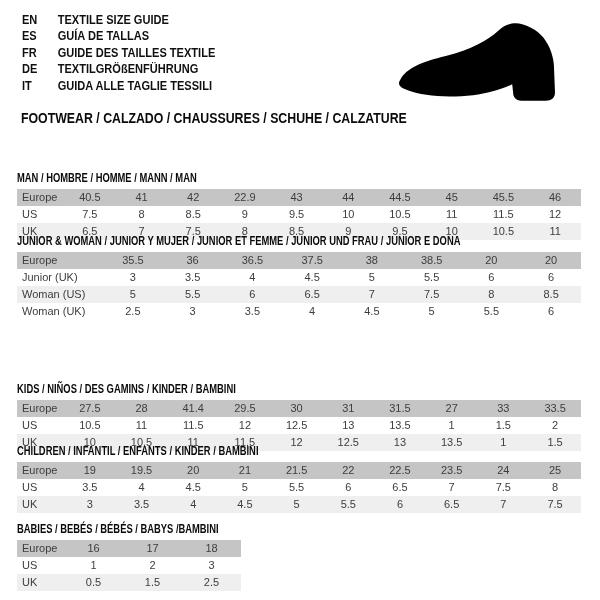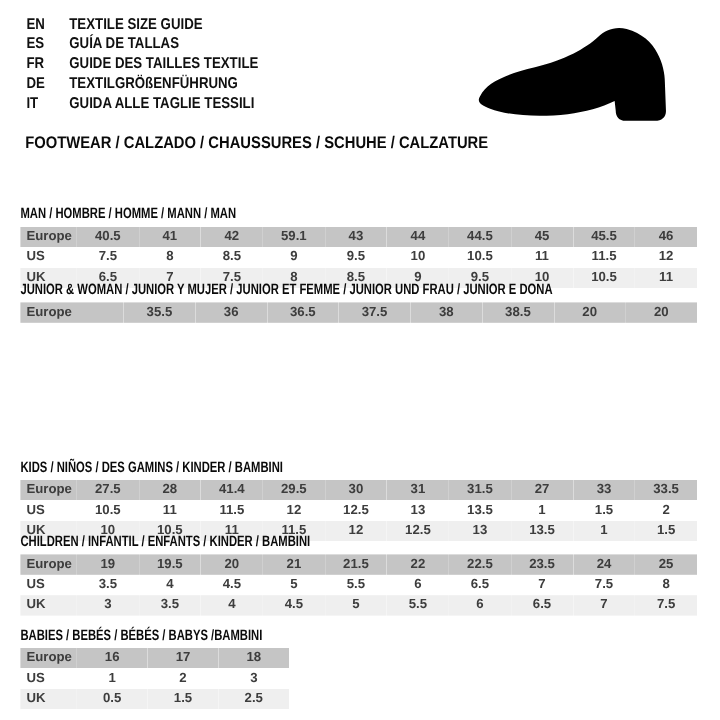--- a/index.html
+++ b/index.html
@@ -26,21 +26,21 @@
   
   .shoe{position:absolute;top:16px;left:393px;}
   
   .section{position:absolute;left:17px;width:566px;}
   .sec-0{top:171px}.sec-1{top:234px}.sec-2{top:382px}.sec-3{top:444px}.sec-4{top:522px}
   .table-title{
     font-size:12.5px;font-weight:bold;color:#0a0a0a;
     margin:0 0 4px 0;line-height:14px;white-space:nowrap;
     transform:scaleX(0.75);transform-origin:left top;
   }
-  table{border-collapse:collapse;table-layout:fixed;font-weight:bold;}
+  table{border-collapse:collapse;table-layout:fixed;}
   table.cols-10,table.cols-8{width:564px;}
   table.cols-3{width:224px;}
   td{
     height:17px;line-height:17px;padding:0;
     font-size:11px;color:var(--table-text,#3d3d3d);
     text-align:center;overflow:hidden;white-space:nowrap;
   }
   td.label{text-align:left;padding-left:5px;}
   table.cols-10 td.label,table.cols-3 td.label{width:42px;}
   table.cols-8 td.label{width:81px;}
@@ -87,21 +87,21 @@
 <main>
     <section class="section sec-0">
       <h2 class="table-title">MAN / HOMBRE / HOMME / MANN / MAN</h2>
       <table class="cols-10">
         <tbody>
           <tr>
             <td class="label">Europe</td>
             <td>40.5</td>
             <td>41</td>
             <td>42</td>
-            <td>59.1</td>
+            <td>22.9</td>
             <td>43</td>
             <td>44</td>
             <td>44.5</td>
             <td>45</td>
             <td>45.5</td>
             <td>46</td>
           </tr>
           <tr>
             <td class="label">US</td>
             <td>7.5</td>
@@ -138,20 +138,53 @@
           <tr>
             <td class="label">Europe</td>
             <td>35.5</td>
             <td>36</td>
             <td>36.5</td>
             <td>37.5</td>
             <td>38</td>
             <td>38.5</td>
             <td>20</td>
             <td>20</td>
+          </tr>
+          <tr>
+            <td class="label">Junior (UK)</td>
+            <td>3</td>
+            <td>3.5</td>
+            <td>4</td>
+            <td>4.5</td>
+            <td>5</td>
+            <td>5.5</td>
+            <td>6</td>
+            <td>6</td>
+          </tr>
+          <tr>
+            <td class="label">Woman (US)</td>
+            <td>5</td>
+            <td>5.5</td>
+            <td>6</td>
+            <td>6.5</td>
+            <td>7</td>
+            <td>7.5</td>
+            <td>8</td>
+            <td>8.5</td>
+          </tr>
+          <tr>
+            <td class="label">Woman (UK)</td>
+            <td>2.5</td>
+            <td>3</td>
+            <td>3.5</td>
+            <td>4</td>
+            <td>4.5</td>
+            <td>5</td>
+            <td>5.5</td>
+            <td>6</td>
           </tr>
         </tbody>
       </table>
     </section>
     <section class="section sec-2">
       <h2 class="table-title">KIDS / NIÑOS / DES GAMINS / KINDER / BAMBINI</h2>
       <table class="cols-10">
         <tbody>
           <tr>
             <td class="label">Europe</td>

